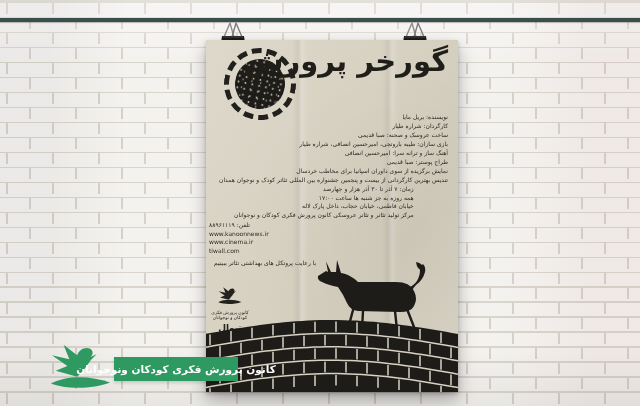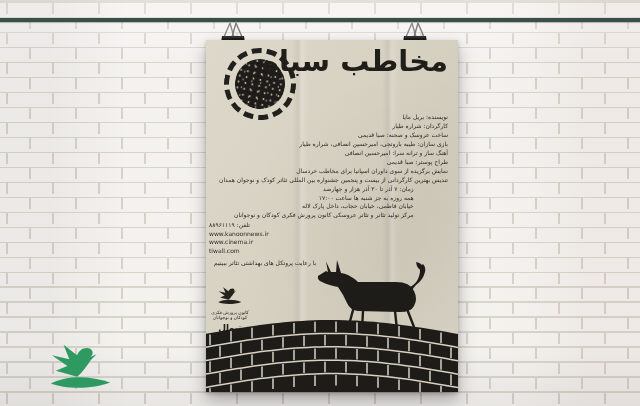--- a/index.html
+++ b/index.html
@@ -465,21 +465,21 @@
     <line x1="3.5" y1="17" x2="24.5" y2="17" stroke="#4a4a48" stroke-width="1"></line>
   </svg>
 
   <div class="poster">
     <div class="creases"></div>
 
     <div class="sun">
       <div class="sun-disc"></div>
     </div>
 
-    <div class="title">مخاطب سیاه</div>
+    <div class="title">گورخر پرورش</div>
 
     <div class="credits">
       <div>نویسنده: بریل مایا</div>
       <div>کارگردان: شراره طیار</div>
       <div>ساخت عروسک و صحنه: صبا قدیمی</div>
       <div>بازی سازان: طیبه باروتچی، امیرحسین انصافی، شراره طیار</div>
       <div>آهنگ ساز و ترانه سرا: امیرحسین انصافی</div>
       <div>طراح پوستر: صبا قدیمی</div>
       <div>نمایش برگزیده از سوی داوران اسپانیا برای مخاطب خردسال</div>
       <div>تندیس بهترین کارگردانی از بیست و پنجمین جشنواره بین المللی تئاتر کودک و نوجوان همدان</div>
@@ -598,13 +598,16 @@
         <line x1="235" y1="66.1" x2="235" y2="76.6" stroke="#d8d2c3" stroke-width="1.5"></line>
       </svg>
   </div>
 
   <svg class="brand-bird" width="66" height="50" viewBox="0 0 68 50">
     <g fill="#2e9a61">
       <path d="M3,43 C20,34 44,35 64,42 C46,49 18,49 3,43 Z"></path>
       <path d="M30,36 L8,30 L20,25 L4,14 L22,18 L16,3 L30,14 C32,8 38,5 43,7 C47,9 47,14 43,16 L50,13 L44,19 C40,25 36,31 30,36 Z"></path>
     </g>
   </svg>
+  <div class="brand-strip" id="brand-strip" style="background: rgb(46, 154, 97);">
+    <span>کانون پرورش فکری کودکان ونوجوانان</span>
+  </div>
 </div>
 
 </body></html>

